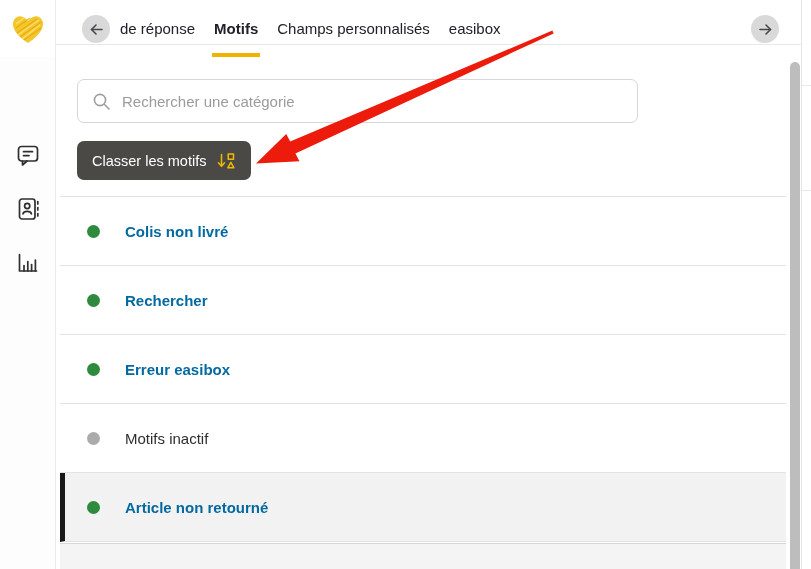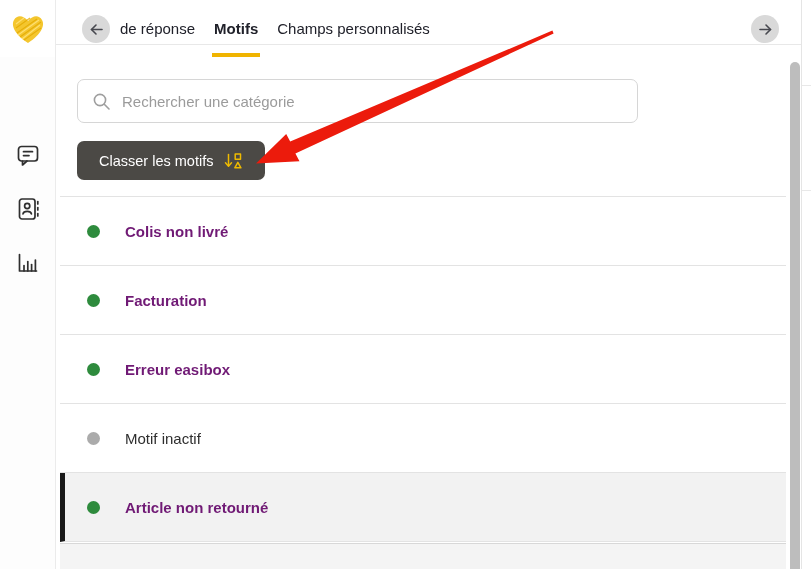--- a/index.html
+++ b/index.html
@@ -67,40 +67,40 @@
   .search-input {
     border:none; outline:none; flex:1; font-size:15px;
     font-family:"Liberation Sans", sans-serif; color:#333; background:transparent;
   }
   .search-input::placeholder { color:#9b9b9b; }
 
   .sort-btn {
     position:absolute; left:77px; top:141px; height:39px;
     background:#4b4945; color:#fff; border:none; border-radius:7px;
     font-size:14.5px; font-family:"Liberation Sans", sans-serif;
-    display:inline-flex; align-items:center; gap:10px; padding:0 22px;
+    display:inline-flex; align-items:center; gap:10px; padding:0 15px;
     cursor:pointer;
     justify-content:flex-end;
   }
 
   
   .cat-list {
     position:absolute; left:60px; top:196px; width:726px;
     border-top:1px solid #e3e3e3;
   }
   .row {
     height:69px; display:flex; align-items:center;
     padding-left:27px; background:#fff; border-bottom:1px solid #e3e3e3;
     cursor:pointer;
   }
   .dot {
     width:13px; height:13px; border-radius:50%; background:#2e8b3d;
     margin-right:25px; flex:none;
   }
-  .row-label { font-size:15px; font-weight:700; color:#701a75; }
+  .row-label { font-size:15px; font-weight:700; color:#0369a1; }
   .row[data-status="inactive"] .dot { background:#ababab; }
   .row[data-status="inactive"] .row-label { font-weight:400; color:#2e2e2e; }
   .row[data-selected="true"] {
     background:#f2f2f2; border-left:5px solid #191919; padding-left:22px;
   }
   .partial-row {
     position:absolute; left:60px; top:543px; width:726px; height:26px;
     background:#f4f4f4; border-top:1px solid #d8d8d8;
   }
 
@@ -155,20 +155,23 @@
 
   <div class="tabs">
     <div class="tab">
       <span>de réponse</span>
     </div>
     <div class="tab active">
       <span>Motifs</span>
     </div>
     <div class="tab">
       <span>Champs personnalisés</span>
+    </div>
+    <div class="tab">
+      <span>easibox</span>
     </div>
   </div>
 
   <button class="circle-btn fwd">
     <svg width="17" height="17" viewBox="0 0 17 17">
       <g stroke="#47484f" stroke-width="1.6" fill="none" stroke-linecap="round" stroke-linejoin="round">
         <line x1="3" y1="8.5" x2="13.5" y2="8.5"></line>
         <polyline points="9,4 13.5,8.5 9,13"></polyline>
       </g>
     </svg>
@@ -233,29 +236,29 @@
   </svg>
 </button>
 
 <div class="cat-list">
   <div class="row" data-status="active" data-selected="false">
     <span class="dot"></span>
     <span class="row-label">Colis non livré</span>
   </div>
   <div class="row" data-status="active" data-selected="false">
     <span class="dot"></span>
-    <span class="row-label">Facturation</span>
+    <span class="row-label">Rechercher</span>
   </div>
   <div class="row" data-status="active" data-selected="false">
     <span class="dot"></span>
     <span class="row-label">Erreur easibox</span>
   </div>
   <div class="row" data-status="inactive" data-selected="false">
     <span class="dot"></span>
-    <span class="row-label">Motif inactif</span>
+    <span class="row-label">Motifs inactif</span>
   </div>
   <div class="row" data-status="active" data-selected="true">
     <span class="dot"></span>
     <span class="row-label">Article non retourné</span>
   </div>
 </div>
 <div class="partial-row"></div>
 
 <div class="scrollbar-thumb"></div>
 <div class="right-strip">

